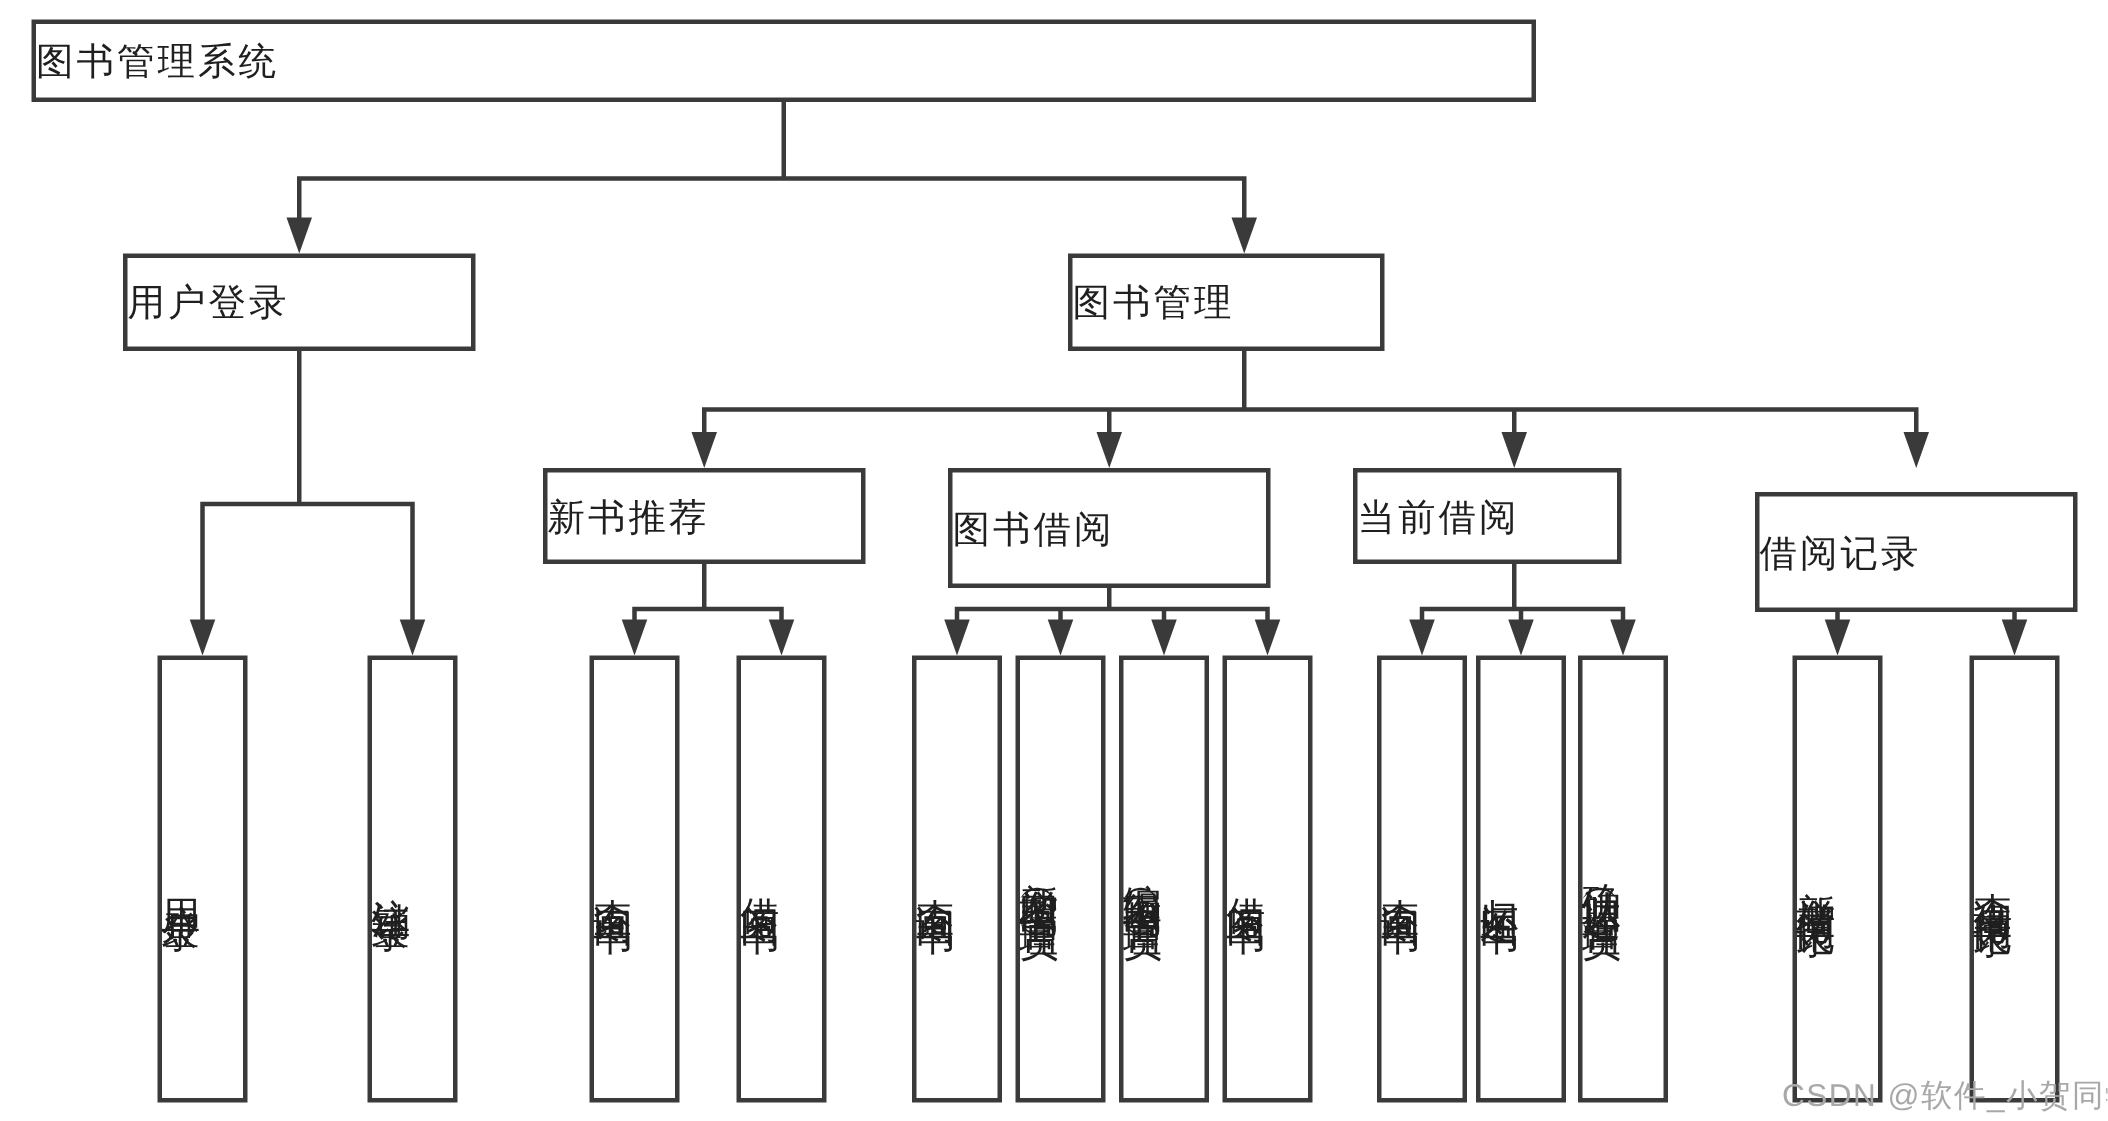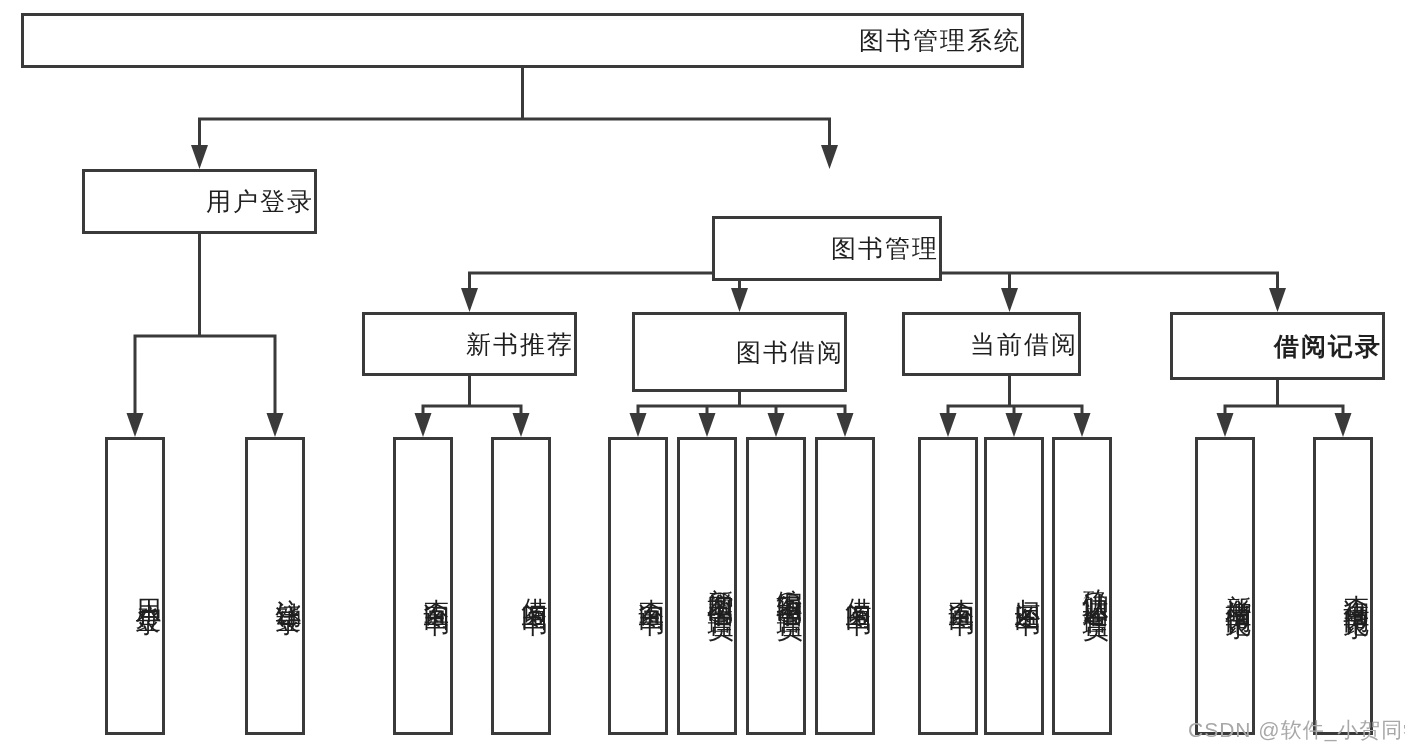--- a/index.html
+++ b/index.html
@@ -29,21 +29,21 @@
     fill: var(--line, #3a3a3a);
     stroke: none;
   }
   .node {
     position: absolute;
     box-sizing: border-box;
     border: 3px solid var(--line, #3a3a3a);
     background: var(--box-bg, #ffffff);
     display: flex;
     align-items: center;
-    justify-content: flex-end;
+    justify-content: flex-start;
     color: var(--text, #1f1f1f);
   }
   .node.h span {
     font-size: 25px;
     letter-spacing: 2px;
     white-space: nowrap;
   }
   .node.v span {
     writing-mode: vertical-rl;
     text-orientation: mixed;
@@ -115,34 +115,34 @@
     <polygon points="1334.5,413 1351.5,413 1343,437"></polygon>
   </svg>
 
   <div class="node h" style="left:21px; top:13px; width:1003px; height:55px;">
     <span>图书管理系统</span>
   </div>
 
   <div class="node h" style="left:82px; top:169px; width:235px; height:65px;">
     <span>用户登录</span>
   </div>
-  <div class="node h" style="left:712px; top:169px; width:230px; height:65px;margin-top:47px;">
+  <div class="node h" style="left:712px; top:169px; width:211px; height:65px;">
     <span>图书管理</span>
   </div>
 
   <div class="node h" style="left:362px; top:312px; width:215px; height:64px;">
     <span>新书推荐</span>
   </div>
   <div class="node h" style="left:632px; top:312px; width:215px; height:80px;">
     <span>图书借阅</span>
   </div>
   <div class="node h" style="left:902px; top:312px; width:179px; height:64px;">
     <span>当前借阅</span>
   </div>
-  <div class="node h" style="left:1170px; top:312px; width:215px; height:68px;font-weight:bold;">
+  <div class="node h" style="left:1170px; top:328px; width:215px; height:80px;">
     <span>借阅记录</span>
   </div>
 
   <div class="node v" style="left:105px; top:437px; width:60px; height:298px;">
     <span>用户登录</span>
   </div>
   <div class="node v" style="left:245px; top:437px; width:60px; height:298px;">
     <span>注销登录</span>
   </div>
   <div class="node v" style="left:393px; top:437px; width:60px; height:298px;">

